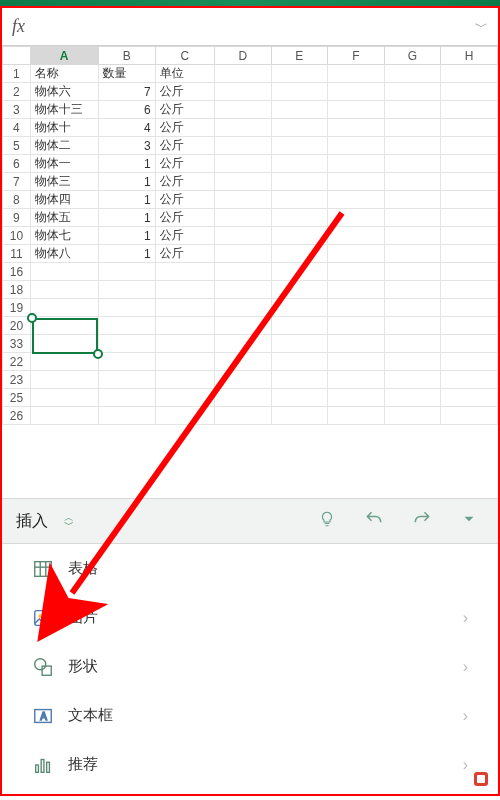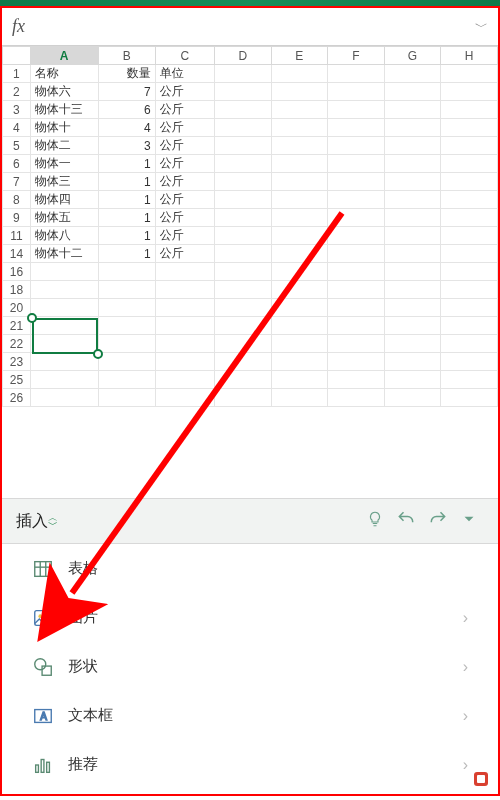--- a/index.html
+++ b/index.html
@@ -10,27 +10,27 @@
 .fxlbl{font-style:italic;font-family:serif;font-size:18px;color:#555}
 .fxinput{flex:1;border:none;outline:none;font-size:14px;padding-left:8px}
 .fxchev{color:#888;font-size:13px}
 .grid{overflow:hidden}
 .grid table{border-collapse:collapse;font-size:12px;color:#333}
 .grid th{background:#fff;font-weight:normal;color:#555;border:1px solid #d8d8d8;height:18px;text-align:center}
 .grid th.sel{background:#d8d8d8;color:#107c41;font-weight:bold}
 .grid td{border:1px solid #e4e4e4;height:18px;padding:0 4px;white-space:nowrap}
 .rowh{width:28px;text-align:center;color:#555;background:#fff;border:1px solid #d8d8d8}
 .colA{width:68px}
-.colB{width:58px;text-align:right}
+.colB{width:58px;text-align:left}
 .colC{width:60px}
 .colD,.colE,.colF,.colG,.colH{width:58px}
 .corner{width:28px;border:1px solid #d8d8d8;background:#fff}
 .selbox{position:absolute;border:2px solid #107c41;pointer-events:none}
 .handle{position:absolute;width:10px;height:10px;border:2px solid #107c41;border-radius:50%;background:#fff;pointer-events:none}
-.toolbar{position:absolute;left:0;right:0;top:490px;height:46px;background:#f1f3f2;border-top:1px solid #d8d8d8;border-bottom:1px solid #d8d8d8;display:flex;align-items:center;padding:0 14px;}
+.toolbar{position:absolute;left:0;right:0;top:490px;height:46px;background:#f1f3f2;border-top:1px solid #d8d8d8;border-bottom:1px solid #d8d8d8;display:flex;align-items:center;padding:0 14px;gap:16px}
 .tblabel{font-size:16px;color:#222}
 .spin{display:flex;flex-direction:column;line-height:7px;color:#107c41;font-size:10px}
 .spacer{flex:1}
 .ticon{color:#6aa08a;font-size:18px;padding:0 6px}
 .menu{position:absolute;left:0;right:0;top:536px;bottom:0;background:#fff;overflow:hidden}
 .mitem{display:flex;align-items:center;height:49px;padding:0 30px;font-size:15px;color:#333}
 .micon{width:22px;height:22px;margin-right:14px;flex-shrink:0}
 .mchev{color:#bbb;font-size:16px}
 .mspacer{flex:1}
 .arrow{position:absolute;pointer-events:none;z-index:50}
@@ -157,42 +157,42 @@
             <td class="colA" style="">物体五</td>
             <td class="colB" style="text-align:right">1</td>
             <td class="colC" style="">公斤</td>
             <td class="colD" style=""></td>
             <td class="colE" style=""></td>
             <td class="colF" style=""></td>
             <td class="colG" style=""></td>
             <td class="colH" style=""></td>
           </tr>
           <tr>
+            <td class="rowh">10</td>
+            <td class="colA" style="">物体七</td>
+            <td class="colB" style="text-align:right">1</td>
+            <td class="colC" style="">公斤</td>
+            <td class="colD" style=""></td>
+            <td class="colE" style=""></td>
+            <td class="colF" style=""></td>
+            <td class="colG" style=""></td>
+            <td class="colH" style=""></td>
+          </tr>
+          <tr>
             <td class="rowh">11</td>
             <td class="colA" style="">物体八</td>
             <td class="colB" style="text-align:right">1</td>
             <td class="colC" style="">公斤</td>
             <td class="colD" style=""></td>
             <td class="colE" style=""></td>
             <td class="colF" style=""></td>
             <td class="colG" style=""></td>
             <td class="colH" style=""></td>
           </tr>
           <tr>
-            <td class="rowh">14</td>
-            <td class="colA" style="">物体十二</td>
-            <td class="colB" style="text-align:right">1</td>
-            <td class="colC" style="">公斤</td>
-            <td class="colD" style=""></td>
-            <td class="colE" style=""></td>
-            <td class="colF" style=""></td>
-            <td class="colG" style=""></td>
-            <td class="colH" style=""></td>
-          </tr>
-          <tr>
             <td class="rowh">16</td>
             <td class="colA" style=""></td>
             <td class="colB" style=""></td>
             <td class="colC" style=""></td>
             <td class="colD" style=""></td>
             <td class="colE" style=""></td>
             <td class="colF" style=""></td>
             <td class="colG" style=""></td>
             <td class="colH" style=""></td>
           </tr>
@@ -201,32 +201,43 @@
             <td class="colA" style=""></td>
             <td class="colB" style=""></td>
             <td class="colC" style=""></td>
             <td class="colD" style=""></td>
             <td class="colE" style=""></td>
             <td class="colF" style=""></td>
             <td class="colG" style=""></td>
             <td class="colH" style=""></td>
           </tr>
           <tr>
+            <td class="rowh">19</td>
+            <td class="colA" style=""></td>
+            <td class="colB" style=""></td>
+            <td class="colC" style=""></td>
+            <td class="colD" style=""></td>
+            <td class="colE" style=""></td>
+            <td class="colF" style=""></td>
+            <td class="colG" style=""></td>
+            <td class="colH" style=""></td>
+          </tr>
+          <tr>
             <td class="rowh">20</td>
             <td class="colA" style=""></td>
             <td class="colB" style=""></td>
             <td class="colC" style=""></td>
             <td class="colD" style=""></td>
             <td class="colE" style=""></td>
             <td class="colF" style=""></td>
             <td class="colG" style=""></td>
             <td class="colH" style=""></td>
           </tr>
           <tr>
-            <td class="rowh">21</td>
+            <td class="rowh">33</td>
             <td class="colA" style=""></td>
             <td class="colB" style=""></td>
             <td class="colC" style=""></td>
             <td class="colD" style=""></td>
             <td class="colE" style=""></td>
             <td class="colF" style=""></td>
             <td class="colG" style=""></td>
             <td class="colH" style=""></td>
           </tr>
           <tr>

